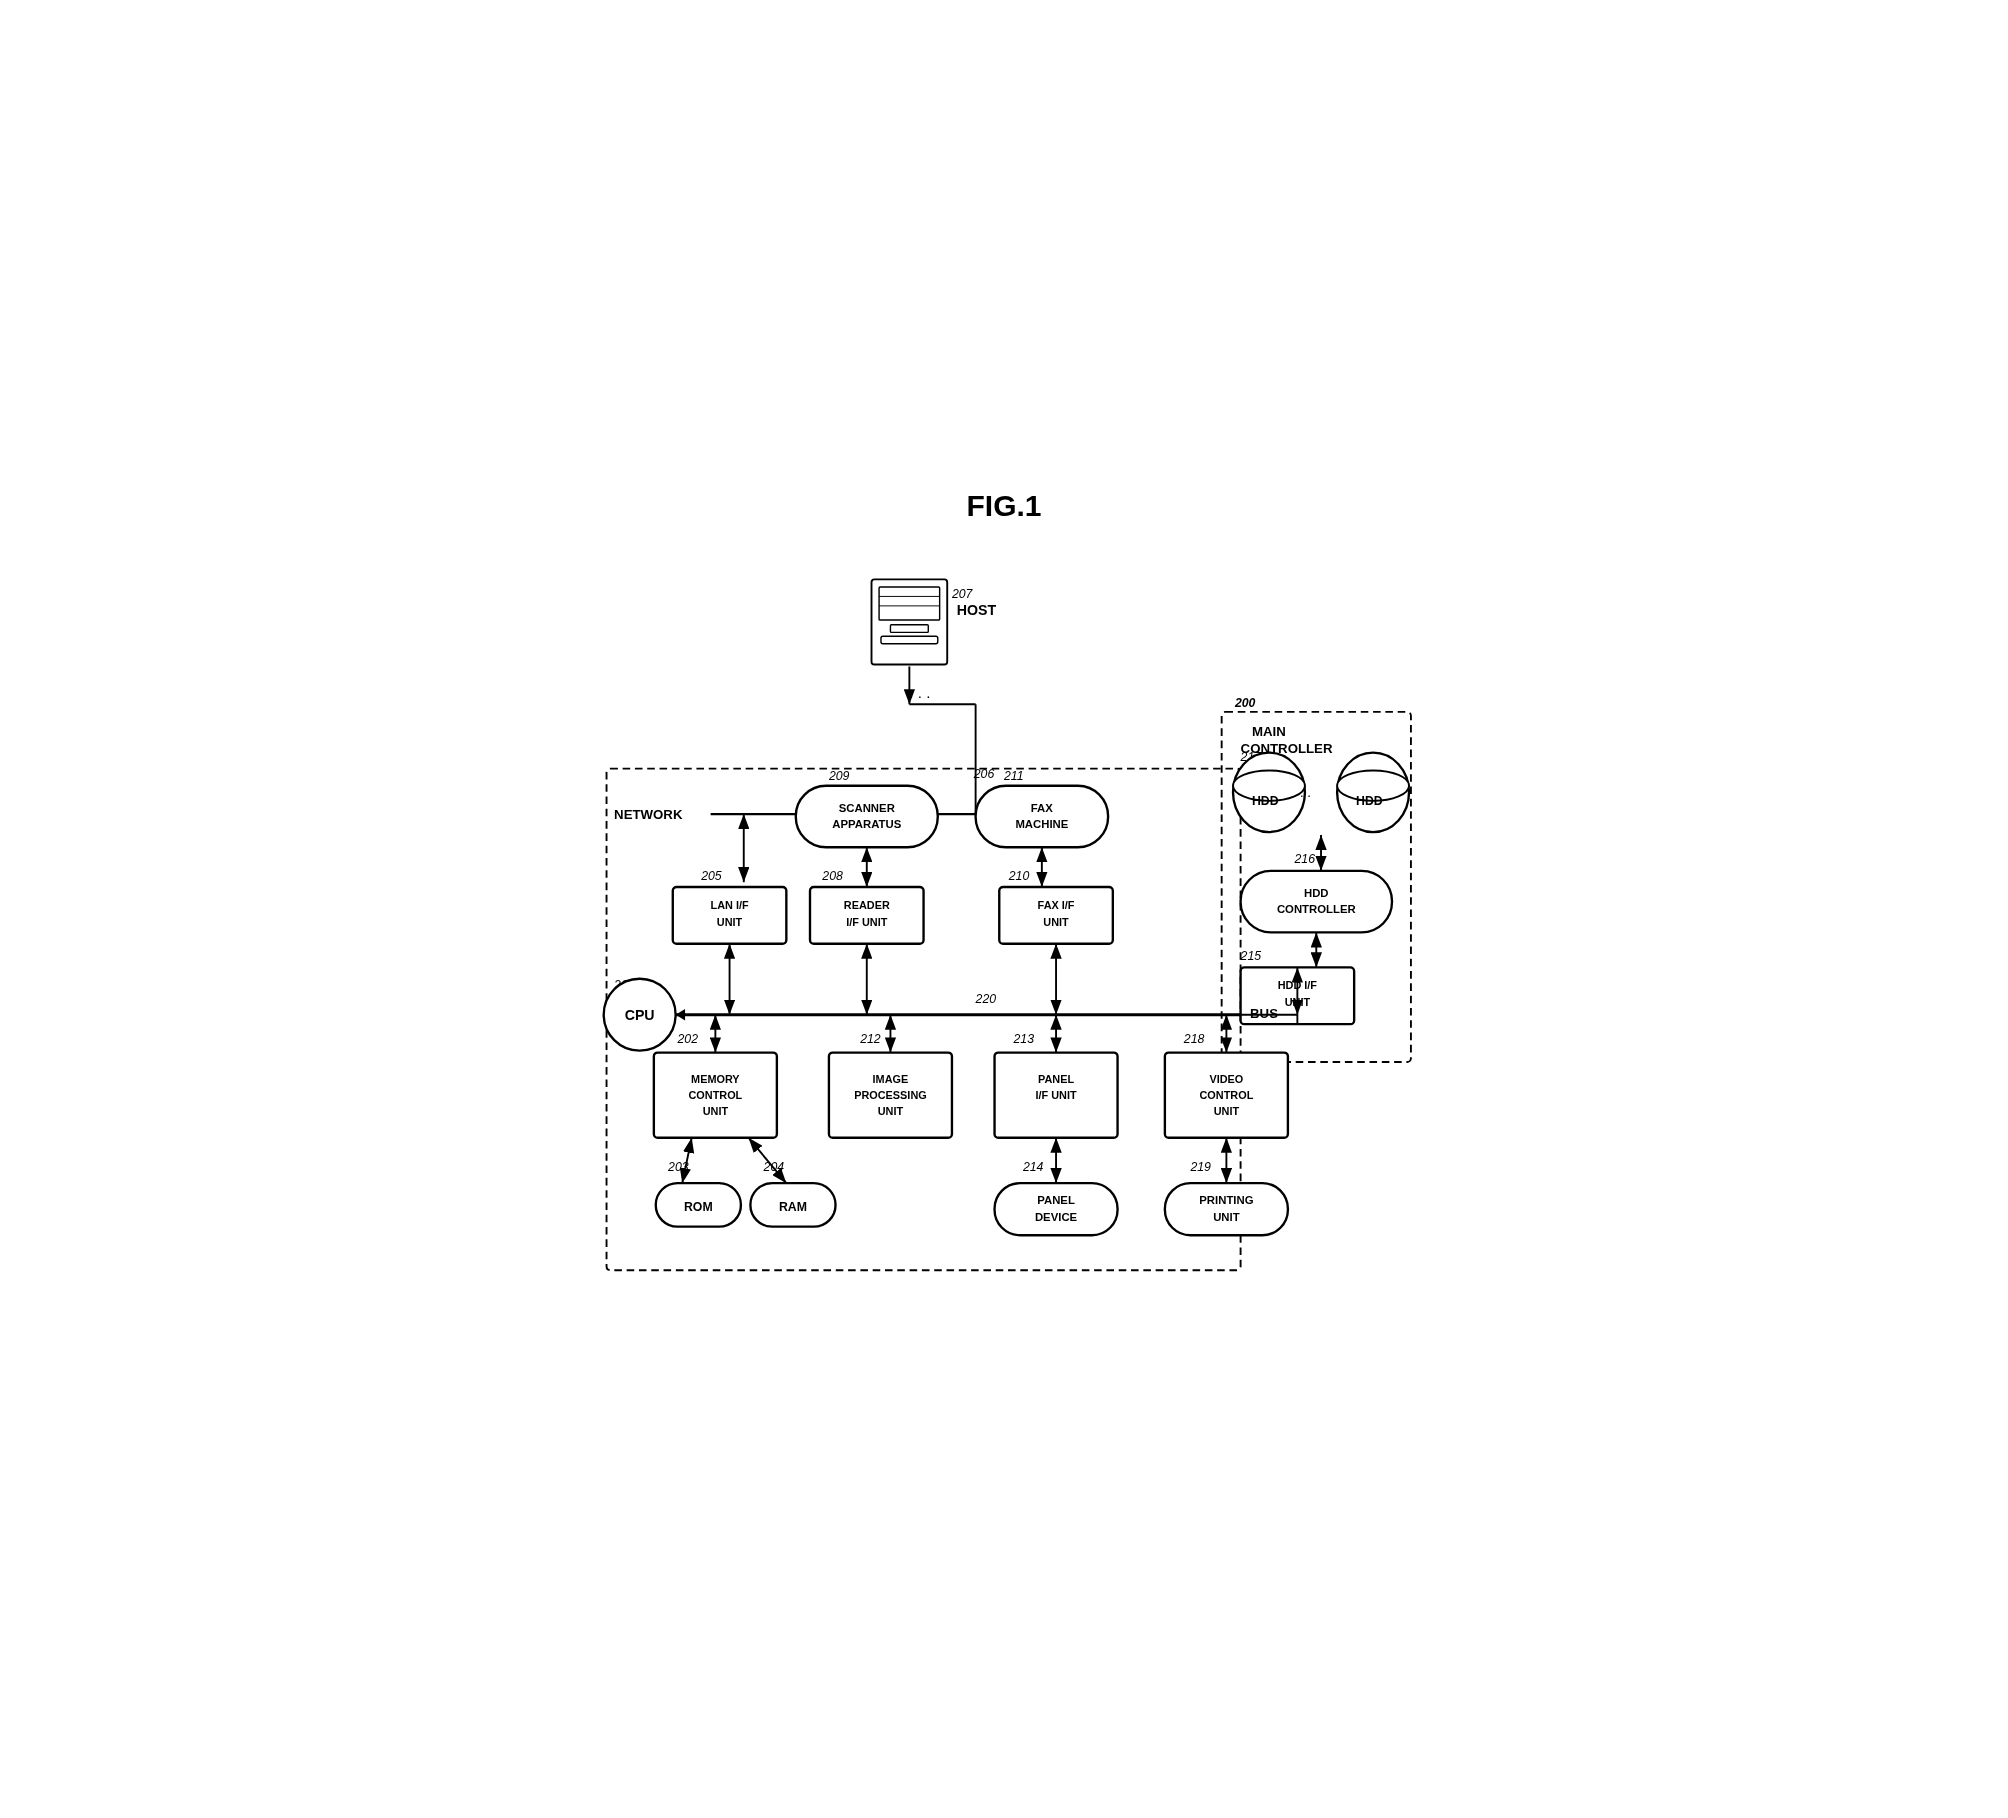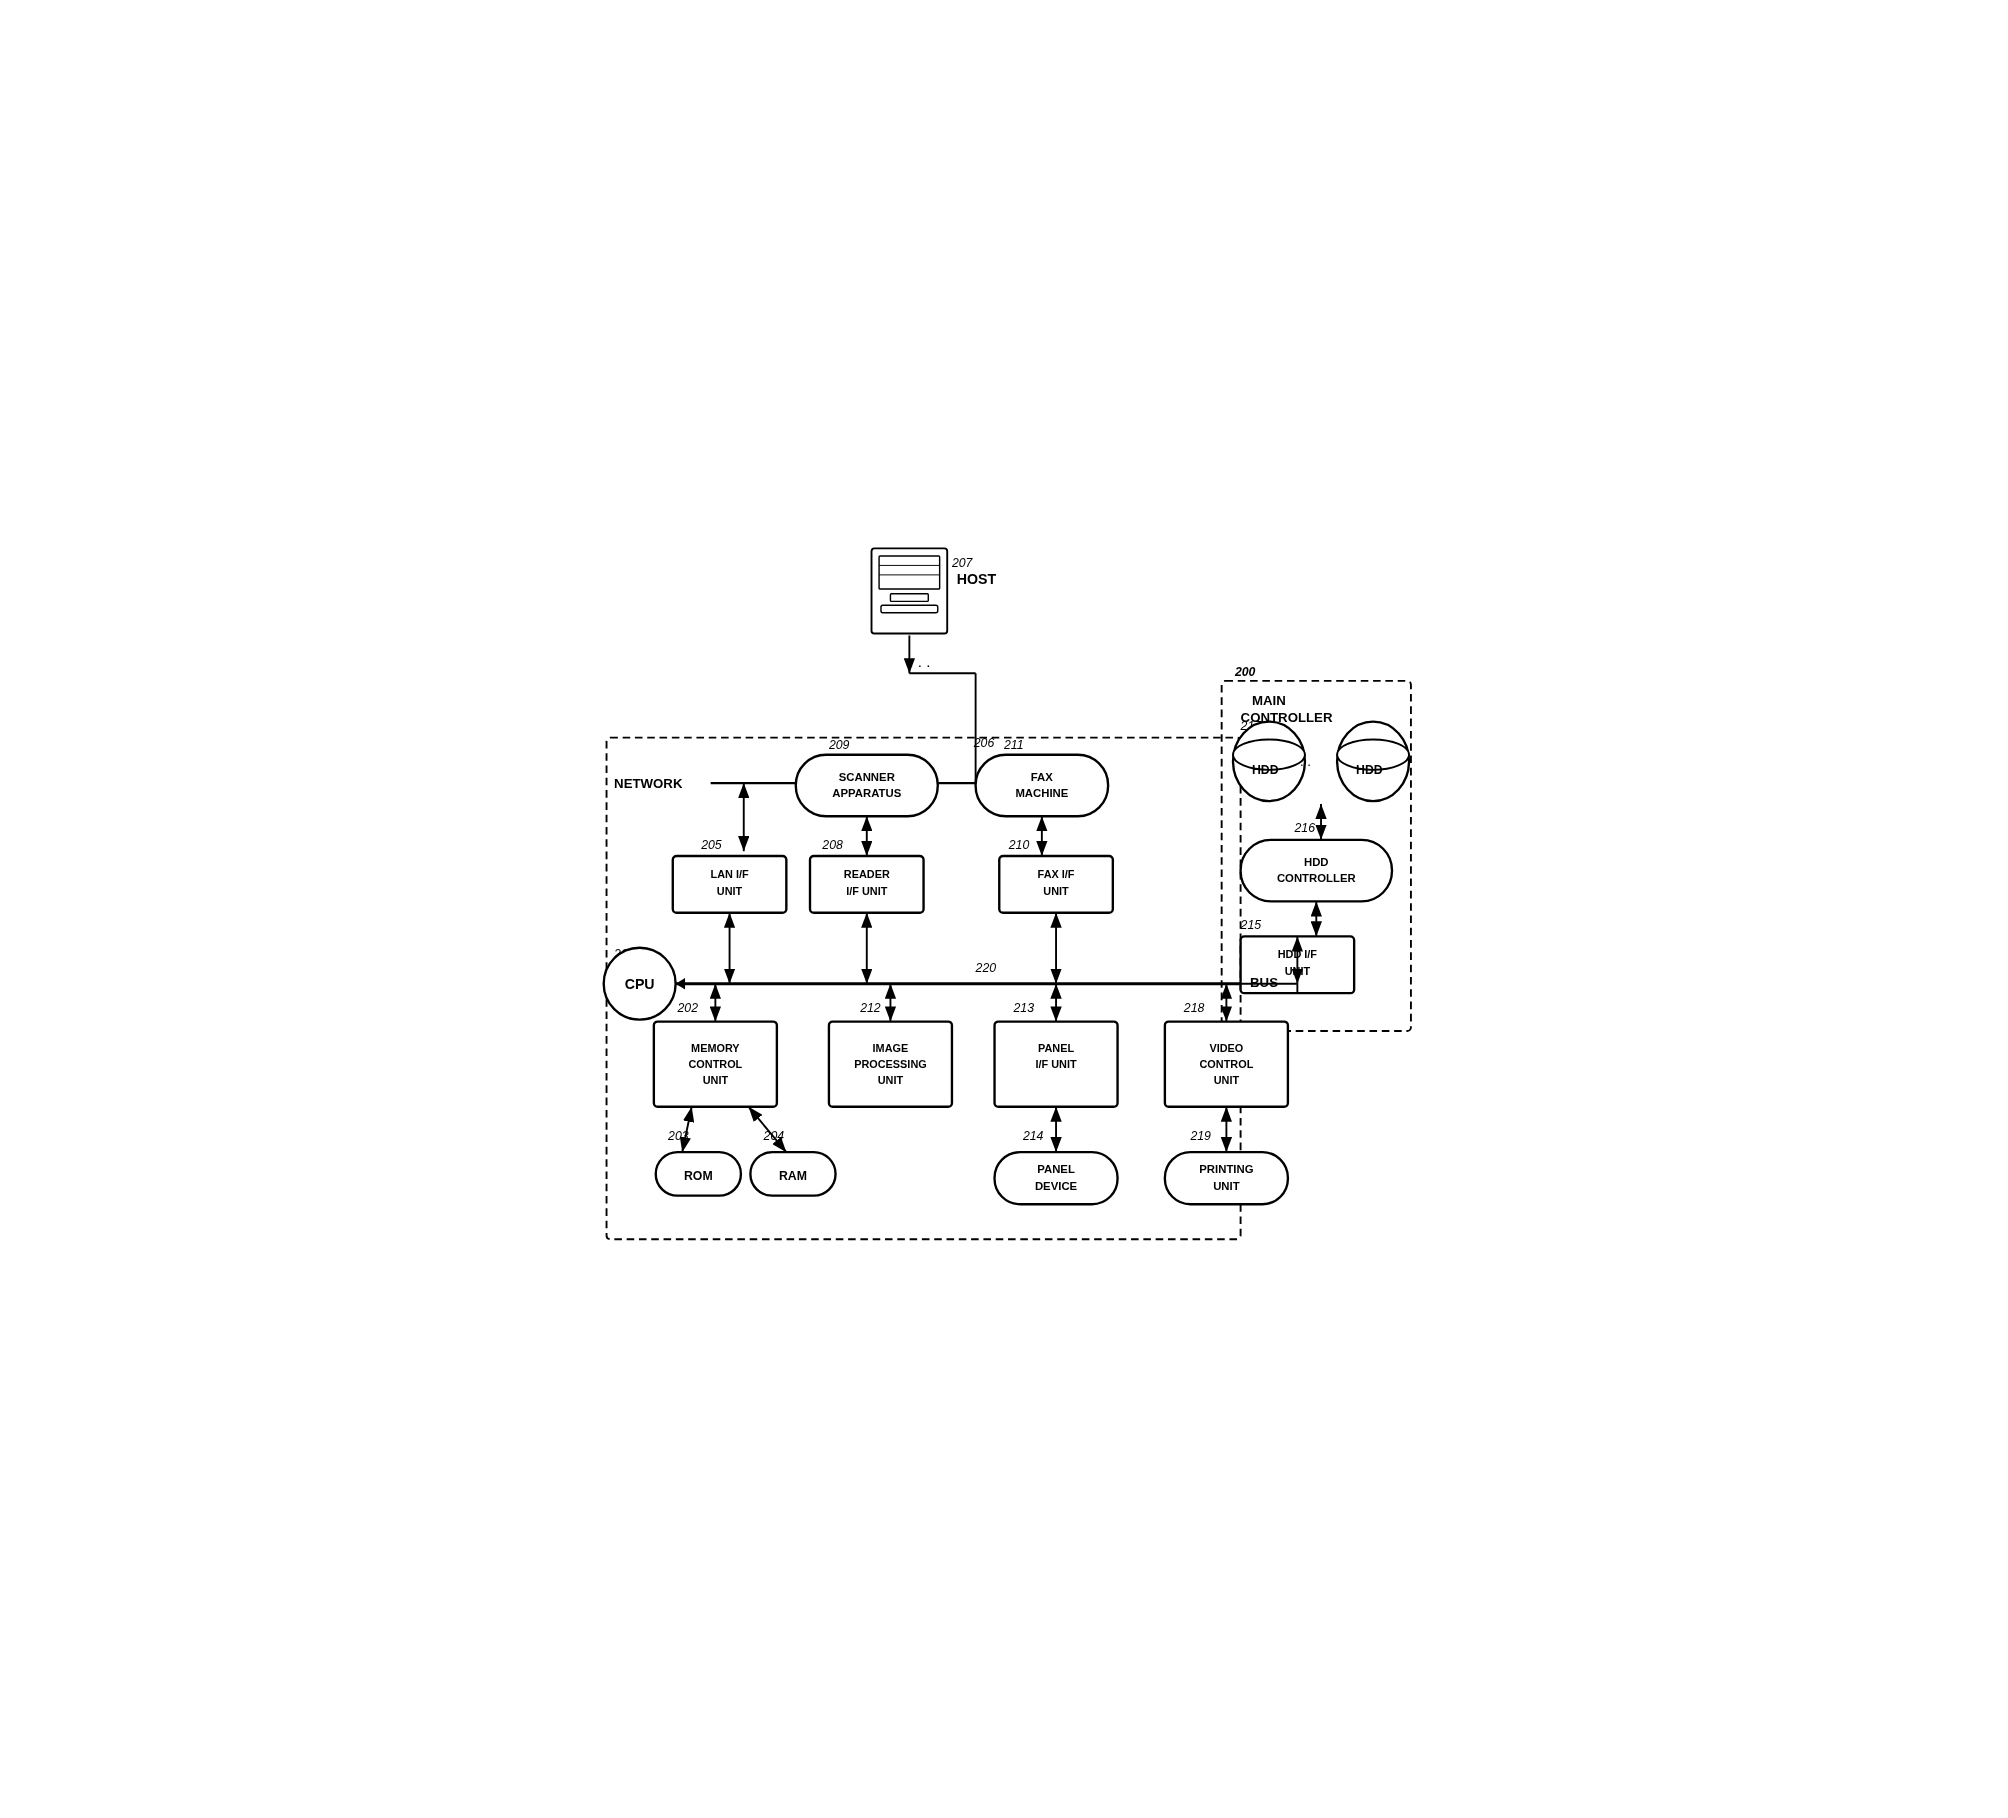--- a/index.html
+++ b/index.html
@@ -26,20 +26,21 @@
     
     .svg-container {
       width: 100%;
       position: relative;
     }
   </style>
 </head>
 <body>
 
 <div class="page-container">
+  <div class="fig-title">FIG.1</div>
 
   <div class="svg-container">
     <svg viewBox="0 0 900 820" width="852" height="776" xmlns="http://www.w3.org/2000/svg">
       <defs>
         <marker id="arrowhead" markerWidth="8" markerHeight="6" refX="8" refY="3" orient="auto">
           <polygon points="0 0, 8 3, 0 6" fill="#000"></polygon>
         </marker>
         <marker id="arrowhead-rev" markerWidth="8" markerHeight="6" refX="0" refY="3" orient="auto">
           <polygon points="8 0, 0 3, 8 6" fill="#000"></polygon>
         </marker>

